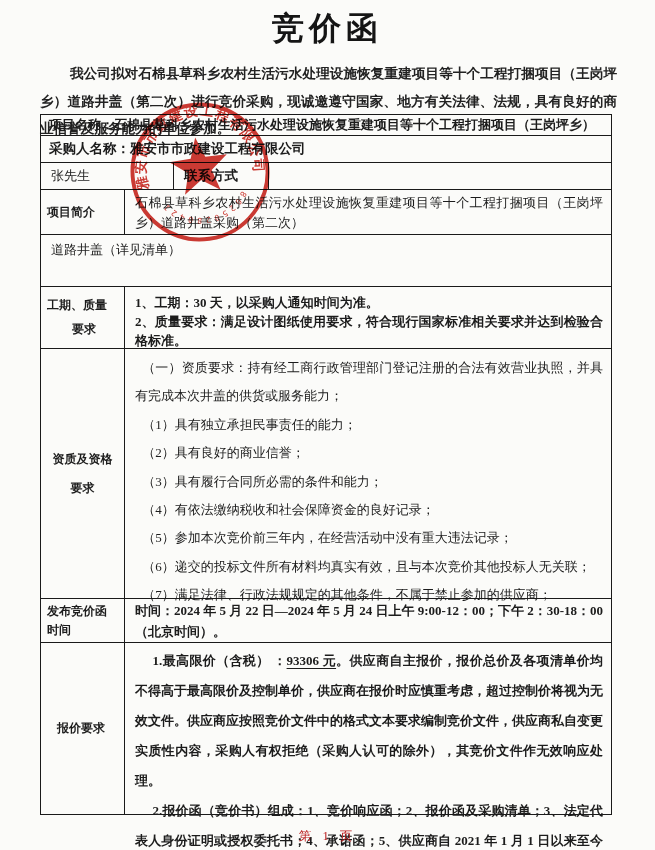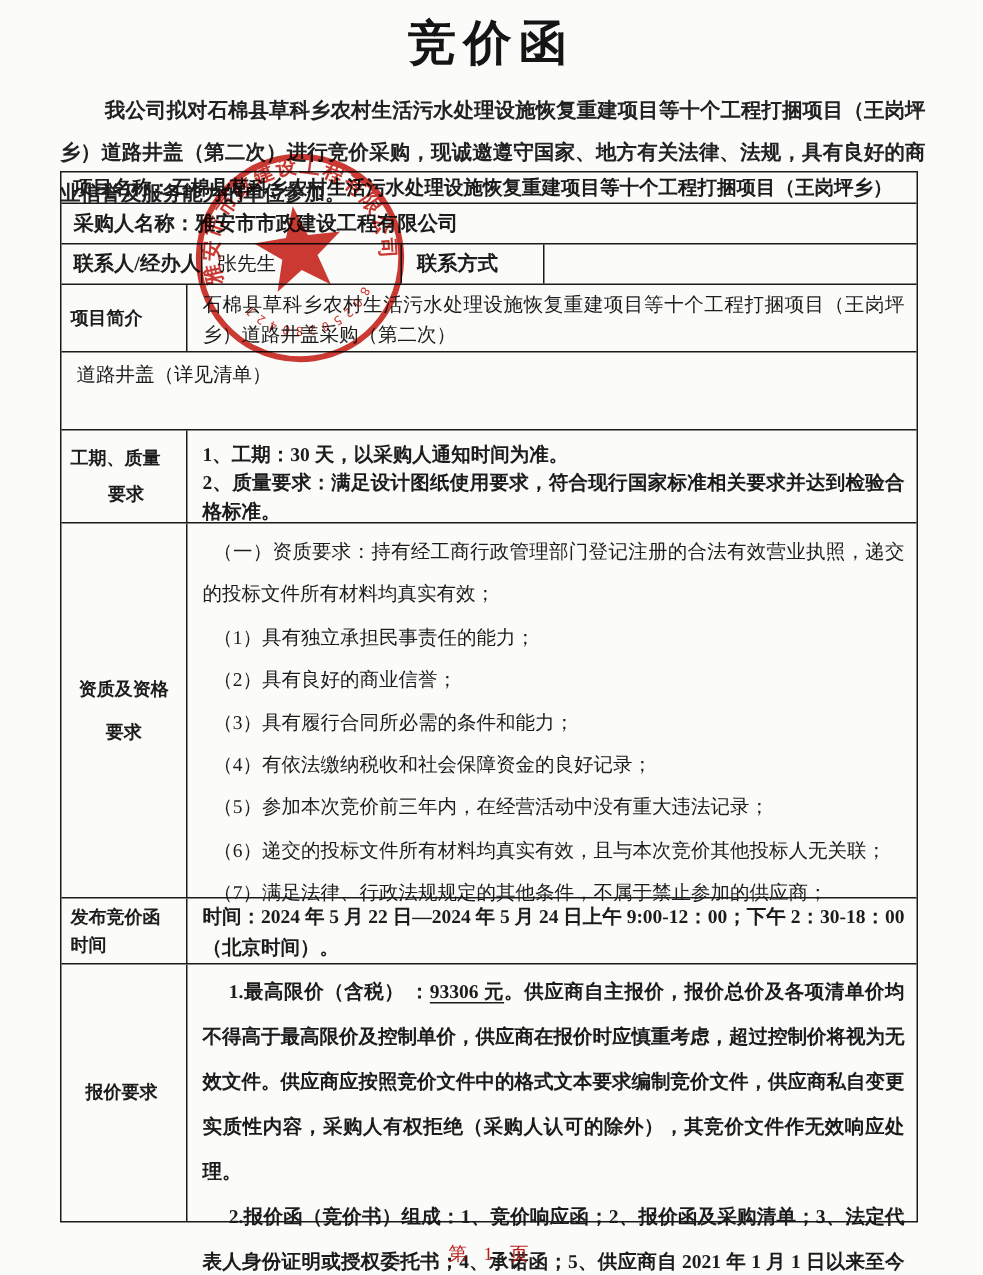--- a/index.html
+++ b/index.html
@@ -117,21 +117,20 @@
   </div>
 
   <div class="row r2">
     <div class="cell fullline">
       <span>采购人名称：</span>
         <span>雅安市市政建设工程有限公司</span>
     </div>
   </div>
 
   <div class="row r3">
-    <div class="cell c1 vline">联系人/经办人</div>
     <div class="cell c2 vline">张先生</div>
     <div class="cell c3 vline">联系方式</div>
   </div>
 
   <div class="row r4">
     <div class="cell label-cell vline">项目简介</div>
     <div class="cell value-cell">石棉县草科乡农村生活污水处理设施恢复重建项目等十个工程打捆项目（王岗坪乡）道路井盖采购（第二次）</div>
   </div>
 
   <div class="row r5">
@@ -148,21 +147,21 @@
       <p>2、质量要求：满足设计图纸使用要求，符合现行国家标准相关要求并达到检验合格标准。</p>
     </div>
   </div>
 
   <div class="row r7">
     <div class="cell label-cell label-center vline">
       <span>资质及资格</span>
       <span>要求</span>
     </div>
     <div class="cell value-cell">
-      <p>（一）资质要求：持有经工商行政管理部门登记注册的合法有效营业执照，递交的投标文件所有材料均真实有效；</p>
+      <p>（一）资质要求：持有经工商行政管理部门登记注册的合法有效营业执照，并具有完成本次井盖的供货或服务能力；</p>
       <p>（1）具有独立承担民事责任的能力；</p>
       <p>（2）具有良好的商业信誉；</p>
       <p>（3）具有履行合同所必需的条件和能力；</p>
       <p>（4）有依法缴纳税收和社会保障资金的良好记录；</p>
       <p>（5）参加本次竞价前三年内，在经营活动中没有重大违法记录；</p>
       <p>（6）递交的投标文件所有材料均真实有效，且与本次竞价其他投标人无关联；</p>
       <p>（7）满足法律、行政法规规定的其他条件，不属于禁止参加的供应商；</p>
     </div>
   </div>
 

